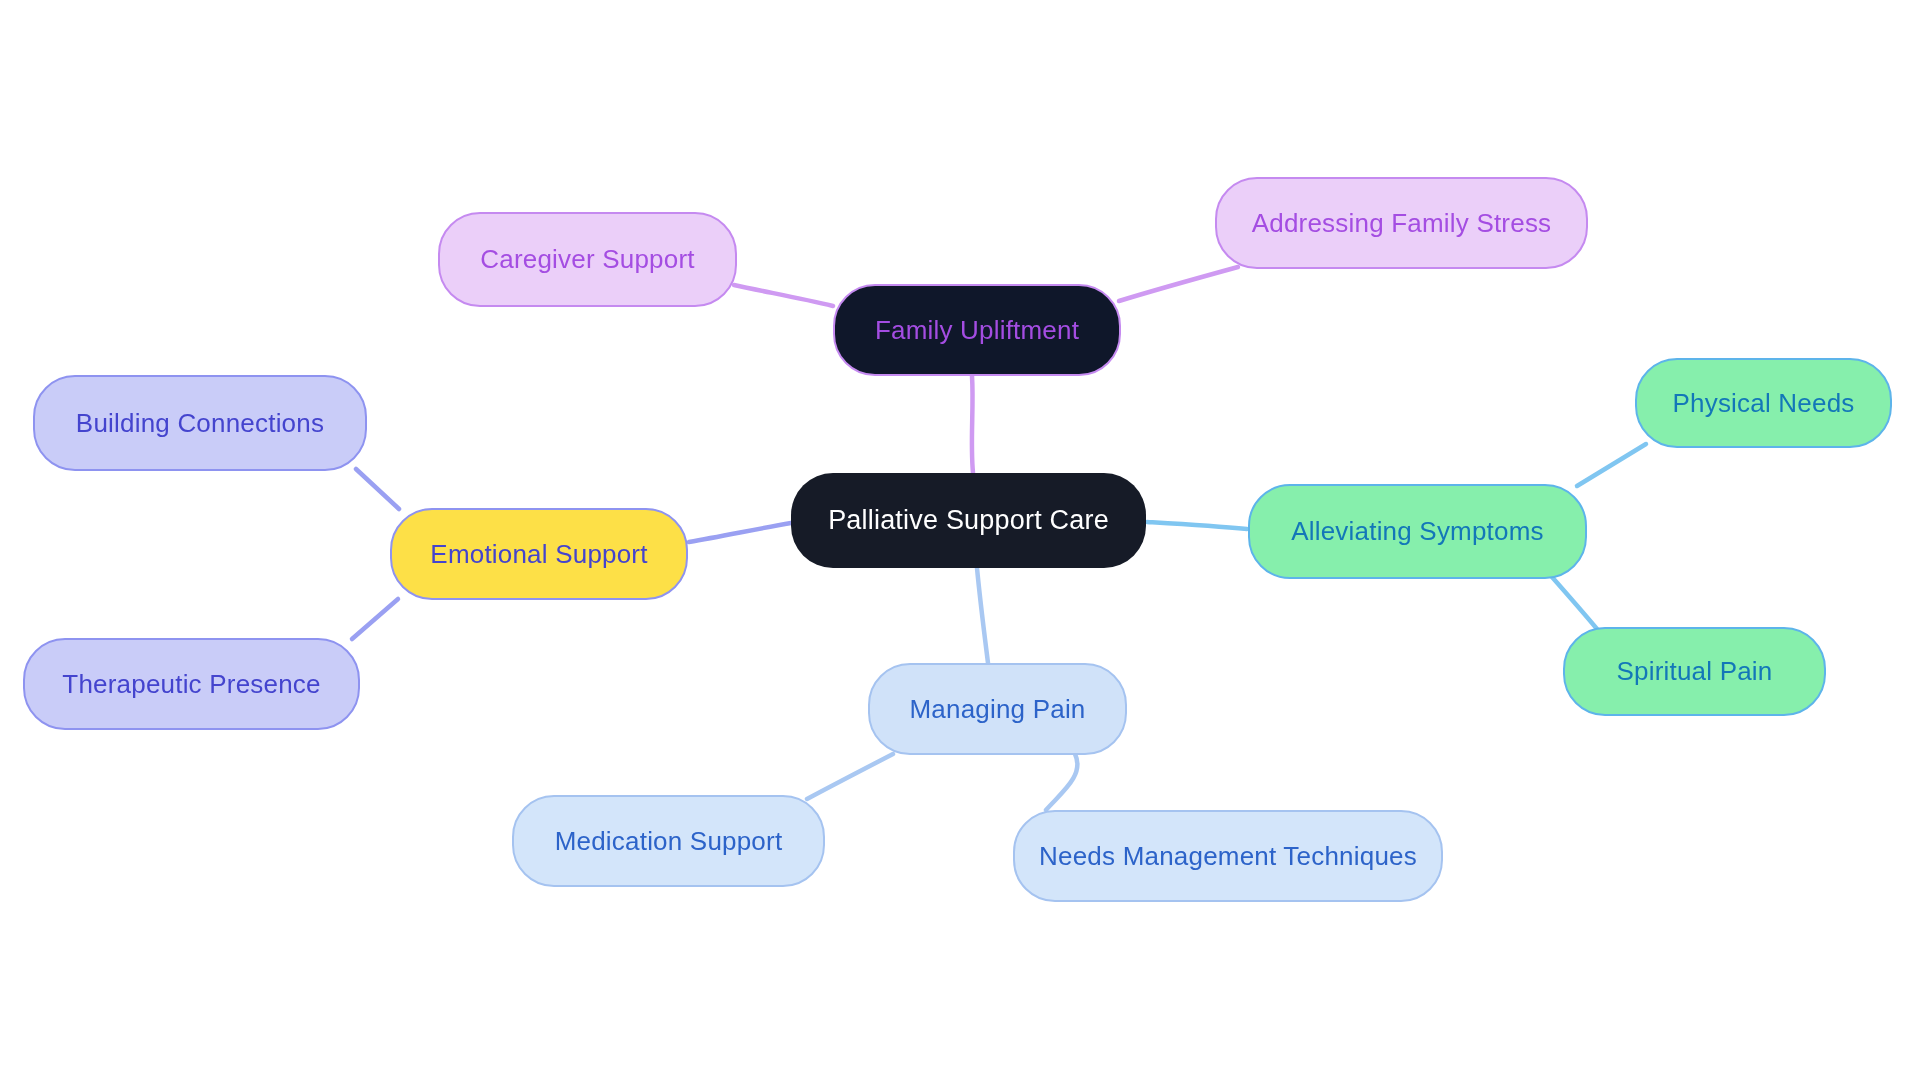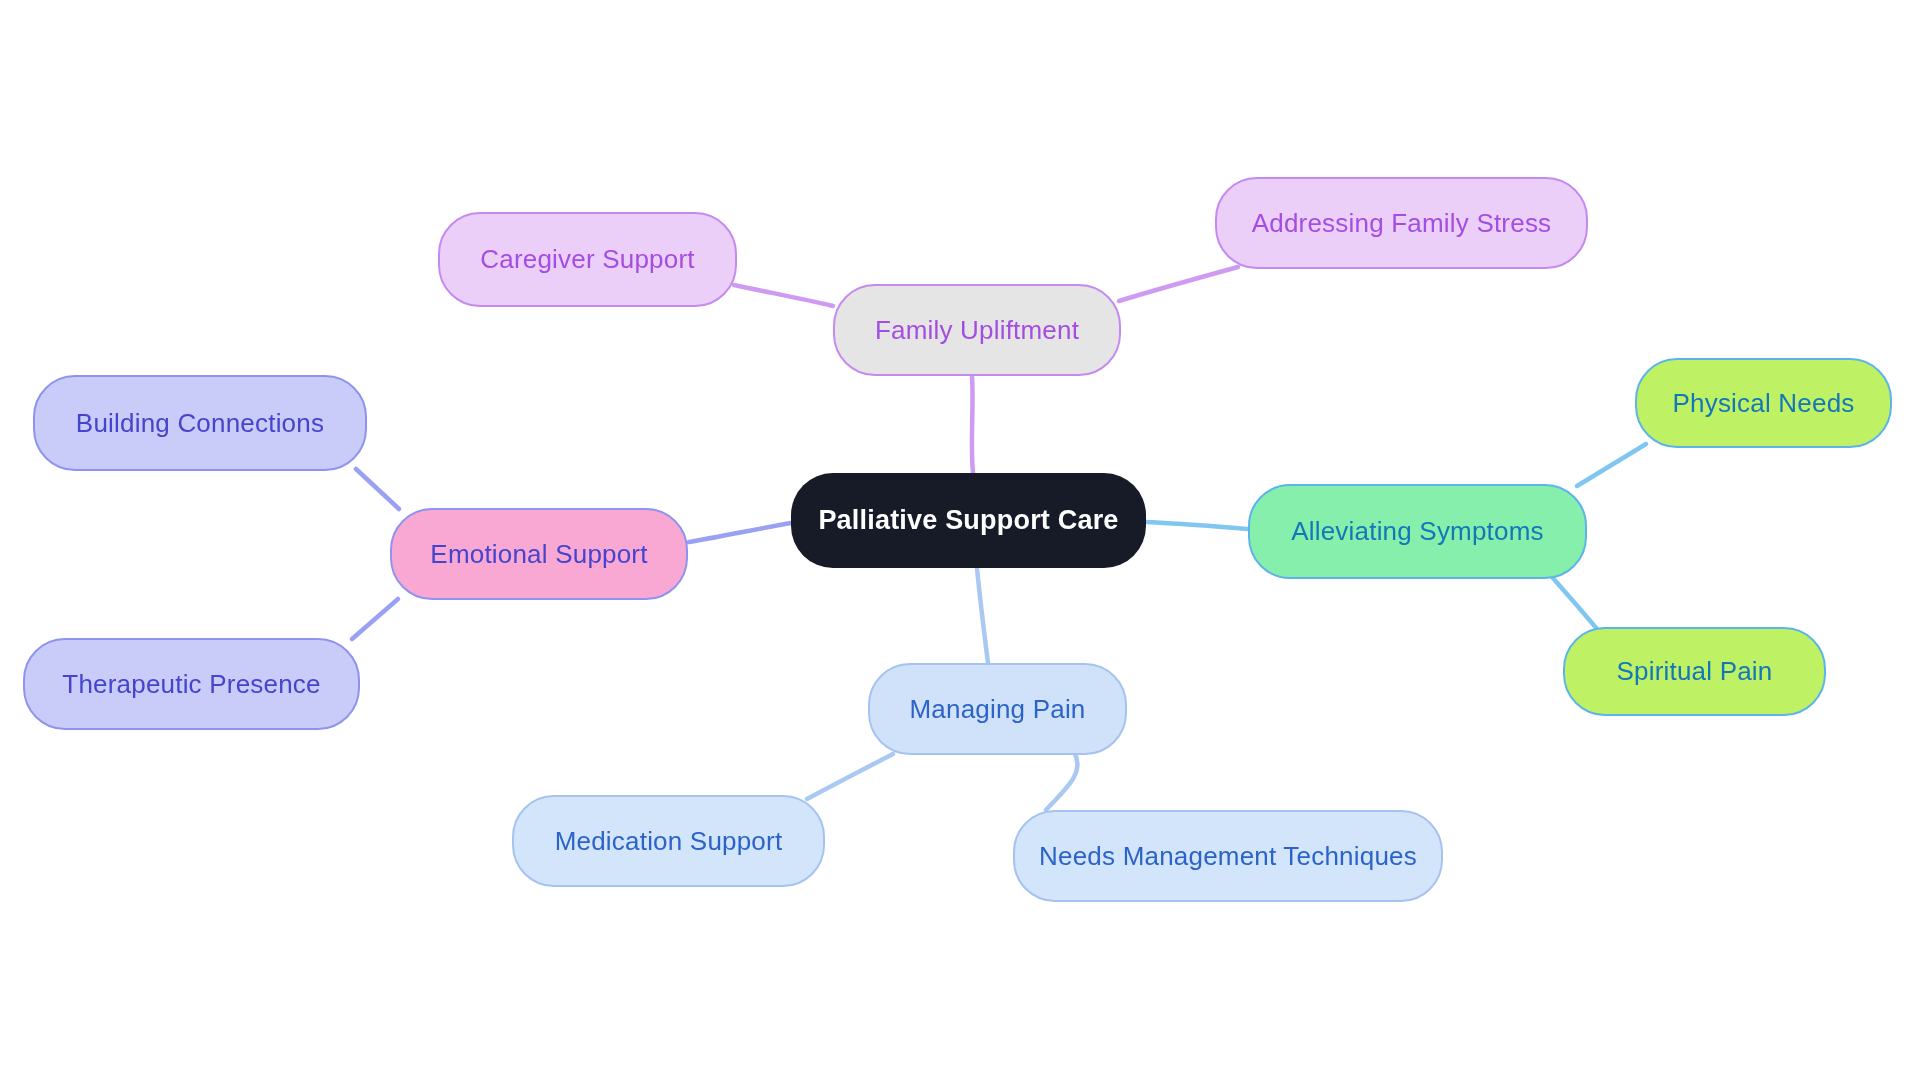--- a/index.html
+++ b/index.html
@@ -41,28 +41,28 @@
     font-weight: 500;
     letter-spacing: 0.2px;
     box-sizing: border-box;
     white-space: nowrap;
   }
   .node.root {
     background: #161b27;
     color: #ffffff;
     border: none;
     font-size: 27px;
-    font-weight: 700;
+    font-weight: 400;
   }
-  .b-family    { background: #e5e5e5; border: 2px solid #c58af0; color: #a44de2; }
+  .b-family    { background: #0f172a; border: 2px solid #c58af0; color: #a44de2; }
   .b-family.child    { background: #ebcff9; }
-  .b-emotional { background: #f9a8d4; border: 2px solid #8e93f0; color: #4444ce; }
+  .b-emotional { background: #fde047; border: 2px solid #8e93f0; color: #4444ce; }
   .b-emotional.child { background: #c9ccf8; }
   .b-alleviate { background: #86efac; border: 2px solid #5db4ea; color: #1377b8; }
-  .b-alleviate.child { background: #bef264; }
+  .b-alleviate.child { background: #86efac; }
   .b-managing  { background: #d0e2f9; border: 2px solid #a5c3f0; color: #2c63c9; }
   .b-managing.child  { background: #d3e5fa; }
 
   
   #n-root        { left: 791px;  top: 473px; width: 355px; height: 95px; }
   #n-family      { left: 833px;  top: 284px; width: 288px; height: 92px; }
   #n-caregiver   { left: 438px;  top: 212px; width: 299px; height: 95px; }
   #n-addressing  { left: 1215px; top: 177px; width: 373px; height: 92px; }
   #n-emotional   { left: 390px;  top: 508px; width: 298px; height: 92px; }
   #n-building    { left: 33px;   top: 375px; width: 334px; height: 96px; }

